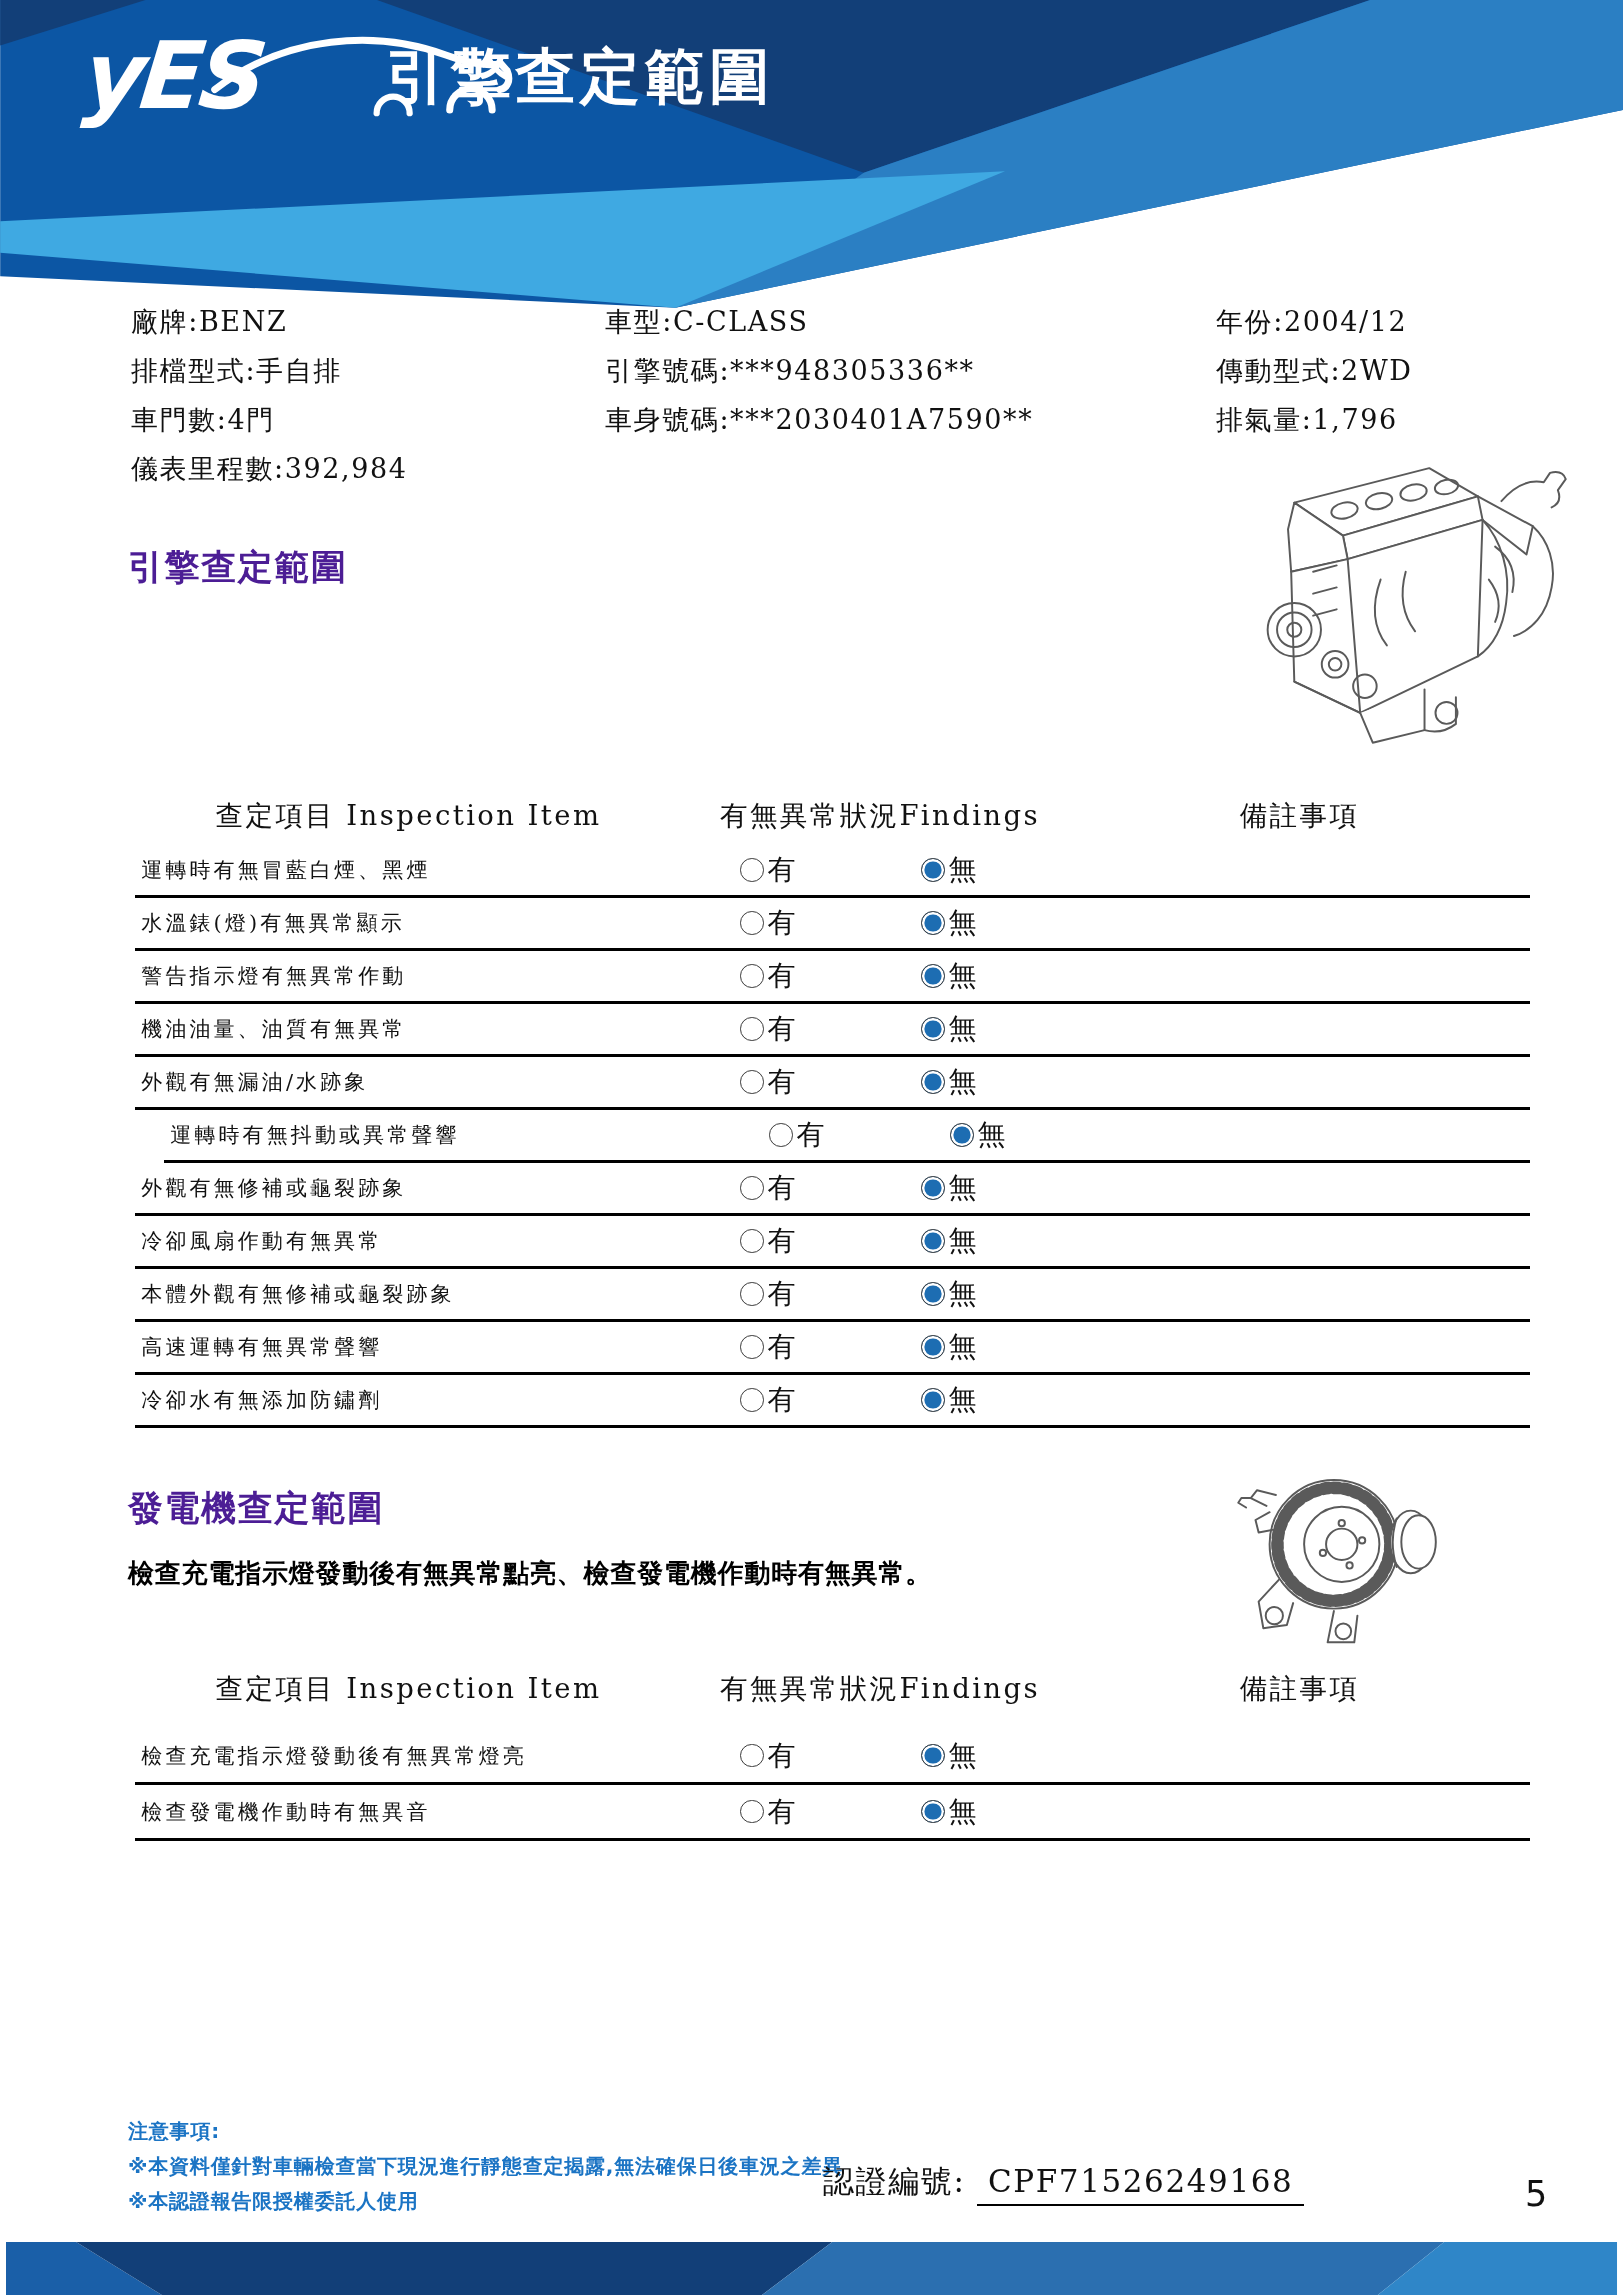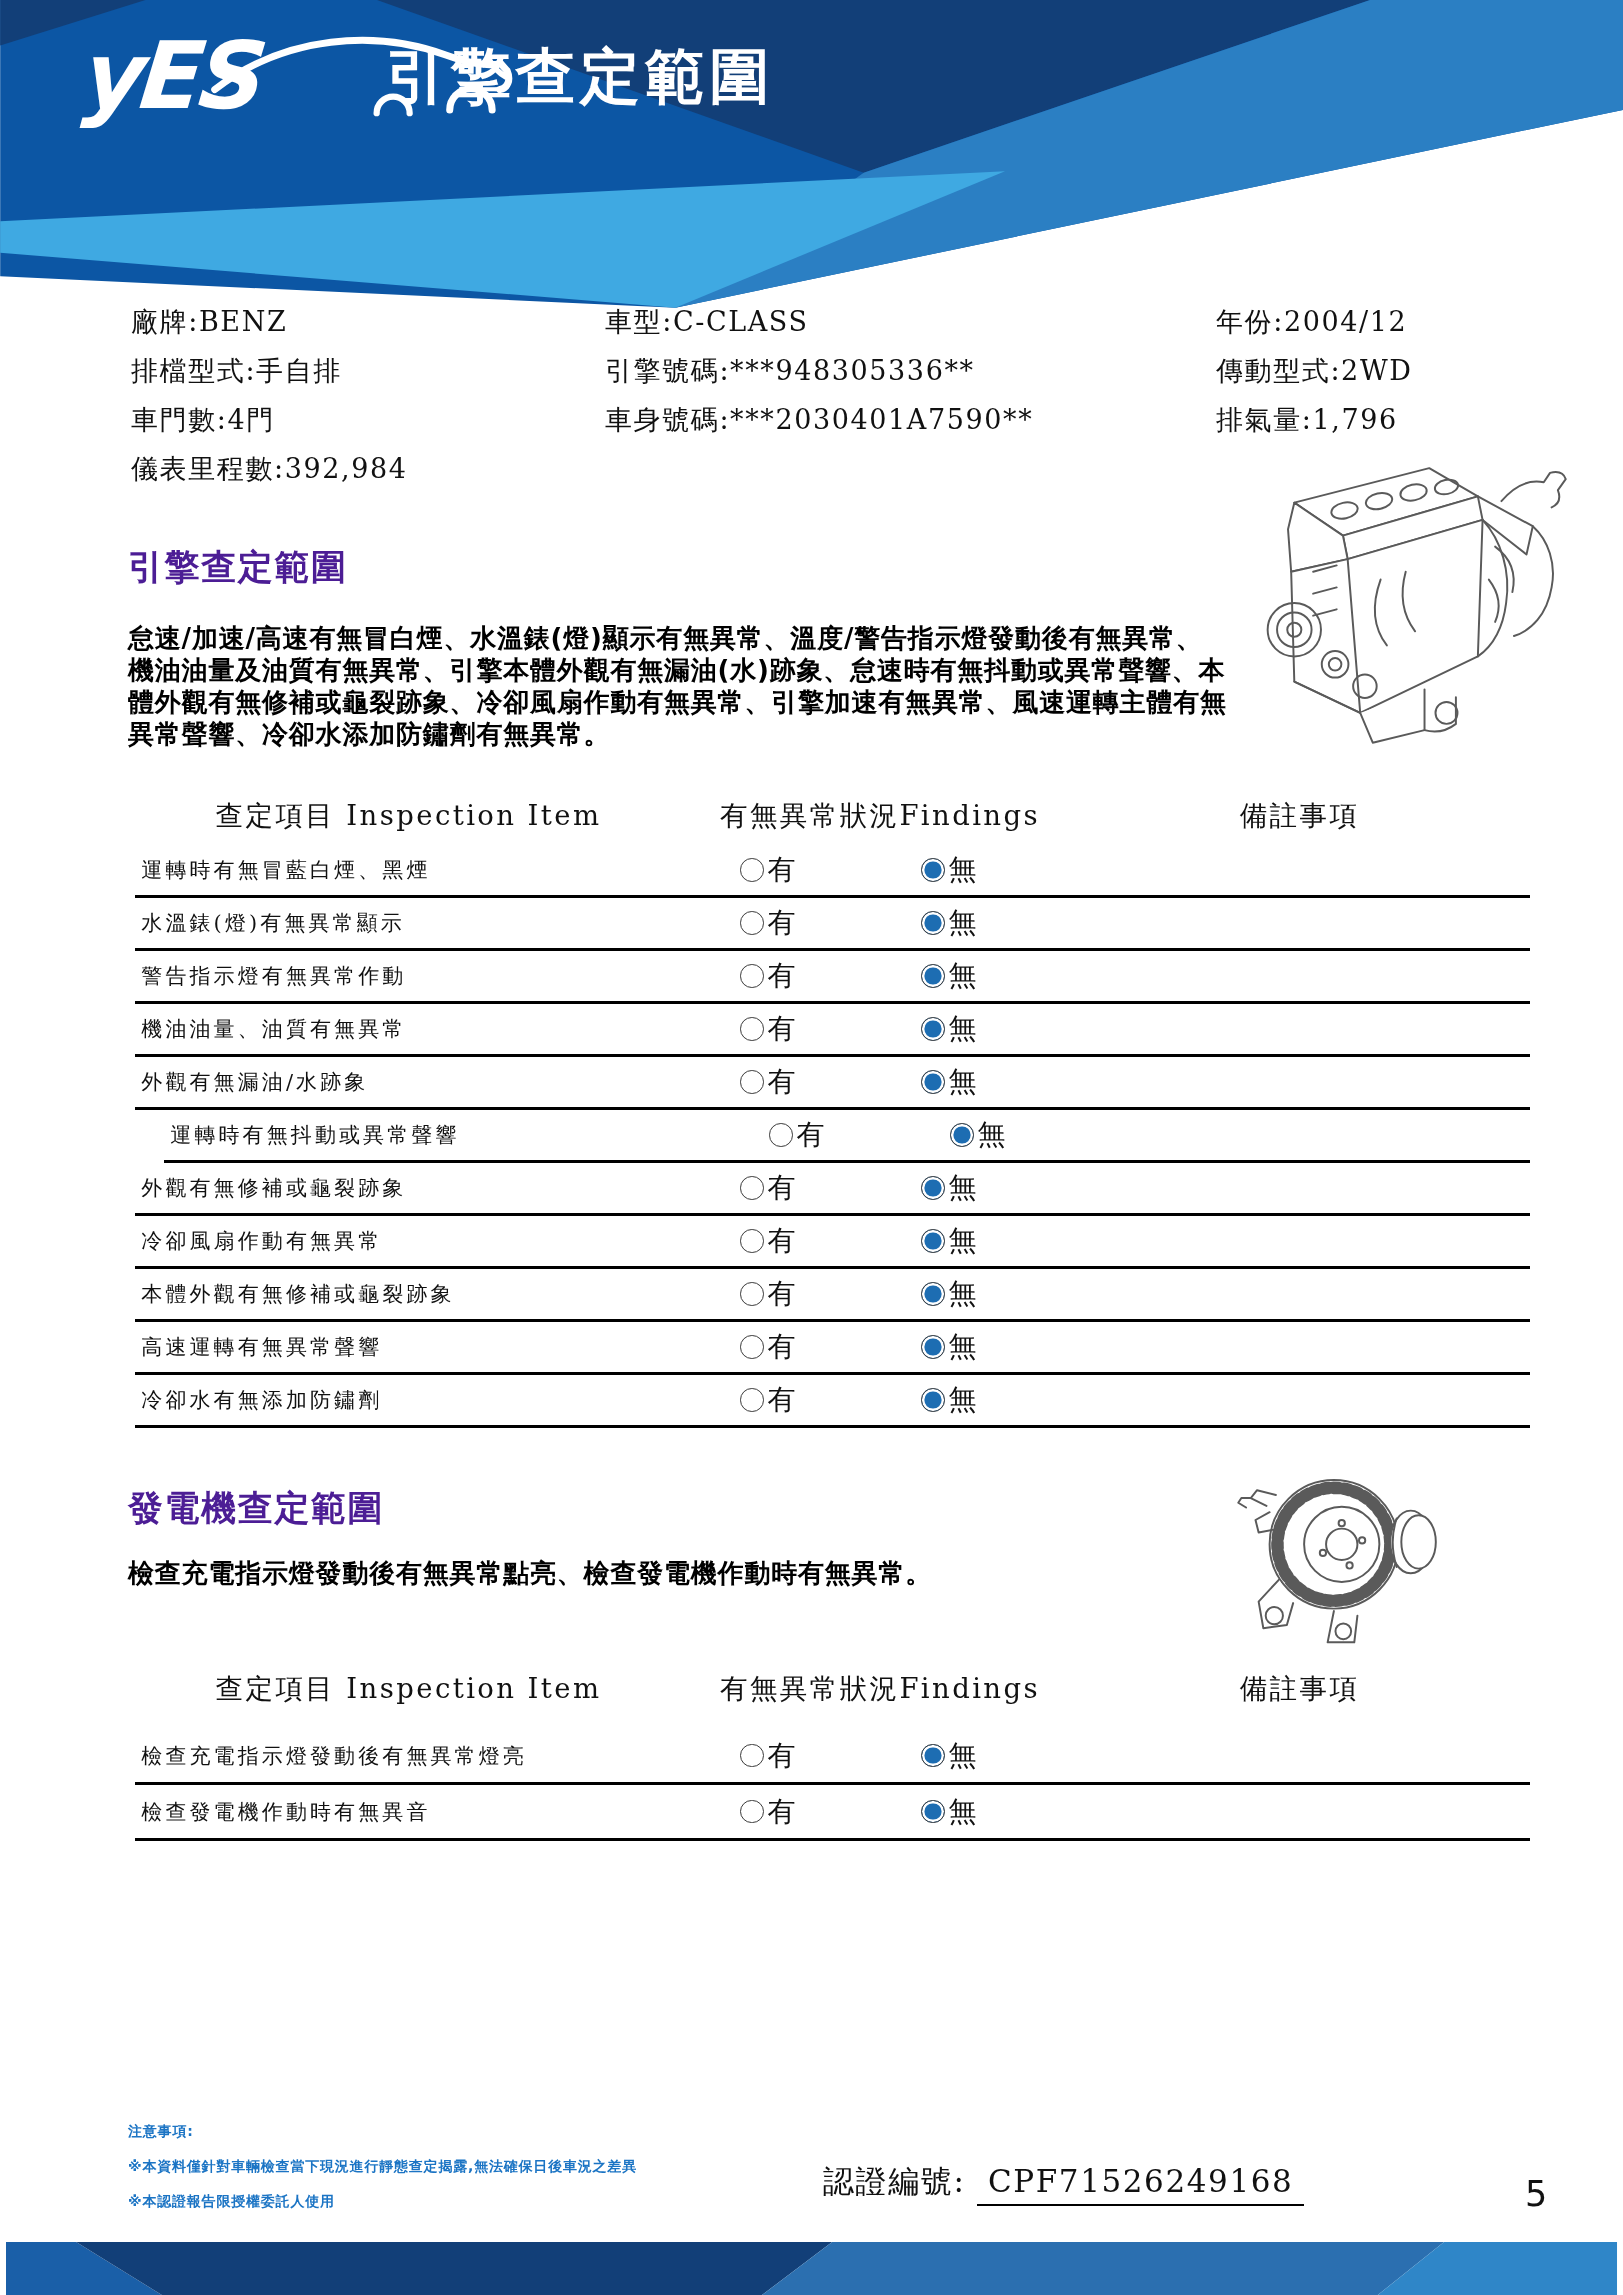--- a/index.html
+++ b/index.html
@@ -47,21 +47,21 @@
          background:#fff;box-sizing:border-box;flex:0 0 auto;}
   .radio.checked{background:#1D6DB2;box-shadow:inset 0 0 0 2.4px #fff;}
   .opt .olabel{font-size:28px;margin-left:3.9px;}
 
   
   .illus{position:absolute;}
 
   
   .notes{position:absolute;left:128px;top:2114px;color:#1B74C4;
          font-family:"DejaVu Sans","Liberation Sans",sans-serif;
-         font-weight:bold;font-size:14px;line-height:35px;letter-spacing:0.8px;}
+         font-weight:bold;font-size:20px;line-height:35px;letter-spacing:0.8px;}
   .cert{position:absolute;left:823px;top:2161px;font-size:31px;letter-spacing:1.6px;white-space:nowrap;}
   .cert .cert-num{border-bottom:2.4px solid #000;padding:0 11px 4.7px 11px;}
   .pagenum{position:absolute;left:1525px;top:2174px;font-size:35px;
            font-family:"DejaVu Sans","Liberation Sans",sans-serif;}
   .band-svg{position:absolute;left:0;top:2242px;}
 </style>
 </head>
 <body>
 
 <div class="page">
@@ -93,21 +93,20 @@
       <div class="vfield"><span>車身號碼:</span><span>***2030401A7590**</span></div>
     </div>
   <div class="vcol vcol-3">
       <div class="vfield"><span>年份:</span><span>2004/12</span></div>
       <div class="vfield"><span>傳動型式:</span><span>2WD</span></div>
       <div class="vfield"><span>排氣量:</span><span>1,796</span></div>
     </div>
 
   <div class="sec-title" style="left:128px;top:550px">引擎查定範圍</div>
 
-  <div class="sec-desc" style="left:128px;top:622px;width:1099px">怠速/加速/高速有無冒白煙、水溫錶(燈)顯示有無異常、溫度/警告指示燈發動後有無異常、機油油量及油質有無異常、引擎本體外觀有無漏油(水)跡象、怠速時有無抖動或異常聲響、本體外觀有無修補或龜裂跡象、冷卻風扇作動有無異常、引擎加速有無異常、風速運轉主體有無異常聲響、冷卻水添加防鏽劑有無異常。</div>
 
   <svg class="illus" style="left:1219px;top:454px" width="353" height="306" viewBox="0 0 450 390" fill="none" stroke="#5a5a5a" stroke-width="2.5" stroke-linejoin="round" stroke-linecap="round">
     <polygon points="96,62 268,18 330,54 158,104" fill="#fff"></polygon>
     <polygon points="158,104 330,54 336,84 164,134" fill="#fff"></polygon>
     <ellipse cx="160" cy="72" rx="17" ry="10" transform="rotate(-12 160 72)"></ellipse>
     <ellipse cx="204" cy="60" rx="17" ry="10" transform="rotate(-12 204 60)"></ellipse>
     <ellipse cx="248" cy="49" rx="17" ry="10" transform="rotate(-12 248 49)"></ellipse>
     <ellipse cx="290" cy="42" rx="15" ry="9" transform="rotate(-12 290 42)"></ellipse>
     <path d="M330,54 L400,92 L392,128 L336,84"></path>
     <path d="M400,92 C420,110 430,140 424,170 C418,205 398,225 376,232"></path>

